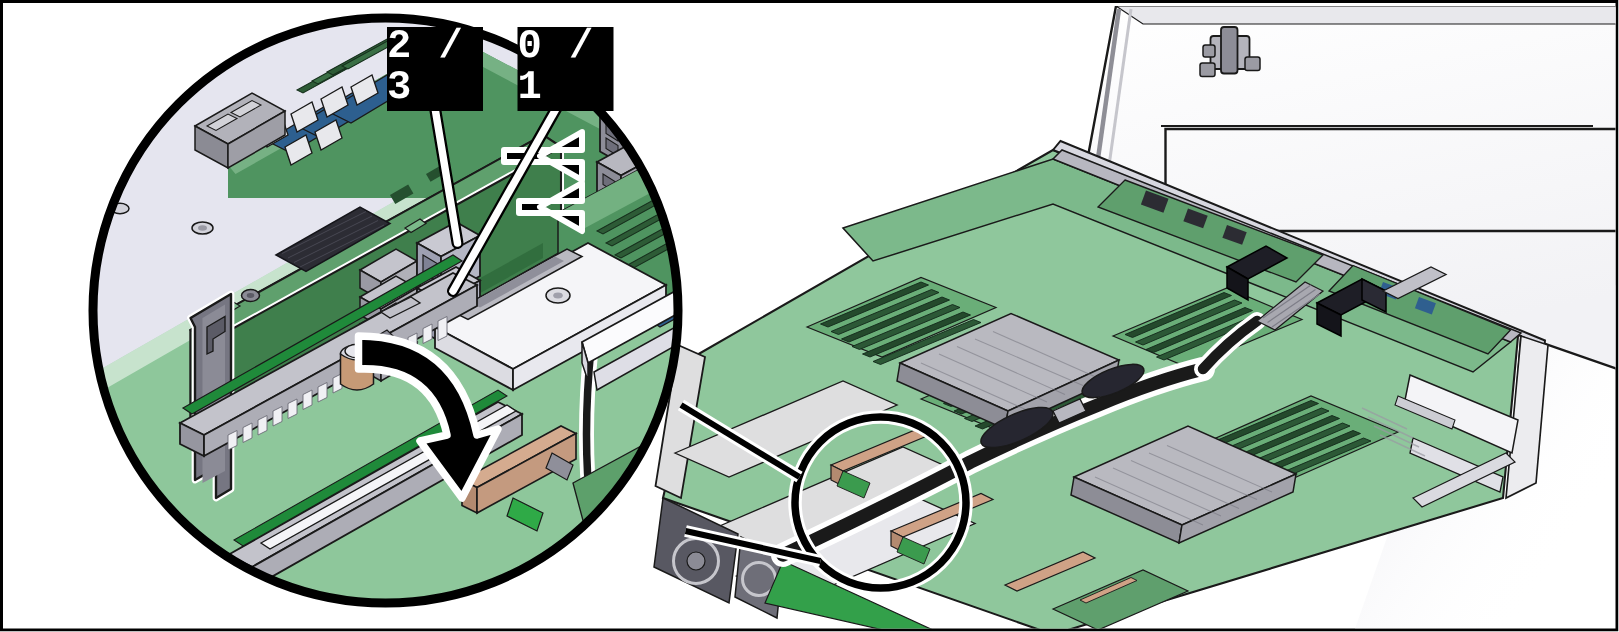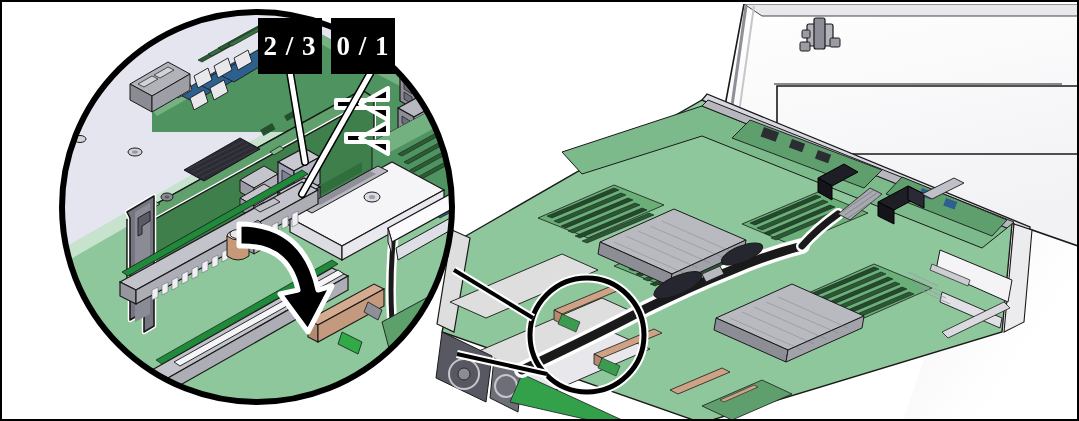--- a/index.html
+++ b/index.html
@@ -10,30 +10,30 @@
     background:#ffffff;
     overflow:hidden;
     box-sizing:border-box;
     border:2px solid #000000;
   }
   #figure svg{position:absolute;left:0;top:0;}
   .callout-box{
     position:absolute;
     background:#000000;
     color:#ffffff;
-    font-family:Liberation Serif, serif;
+    font-family:Liberation Mono, monospace;
     font-weight:bold;
     display:flex;
     align-items:center;
     justify-content:center;
     letter-spacing:1px;
     line-height:1;
   }
   #callout-2-3{left:256px;top:16px;width:64px;height:56px;font-size:27px;}
-  #callout-0-1{left:329px;top:16px;width:64px;height:56px;font-size:27px;}
+  #callout-0-1{left:343px;top:16px;width:64px;height:56px;font-size:27px;}
 </style>
 </head>
 <body>
 
 <div id="figure">
 
   <svg width="1079" height="421" viewBox="0 0 1079 421">
     <defs>
       <clipPath id="magClip">
         <circle cx="255" cy="205" r="195"></circle>

